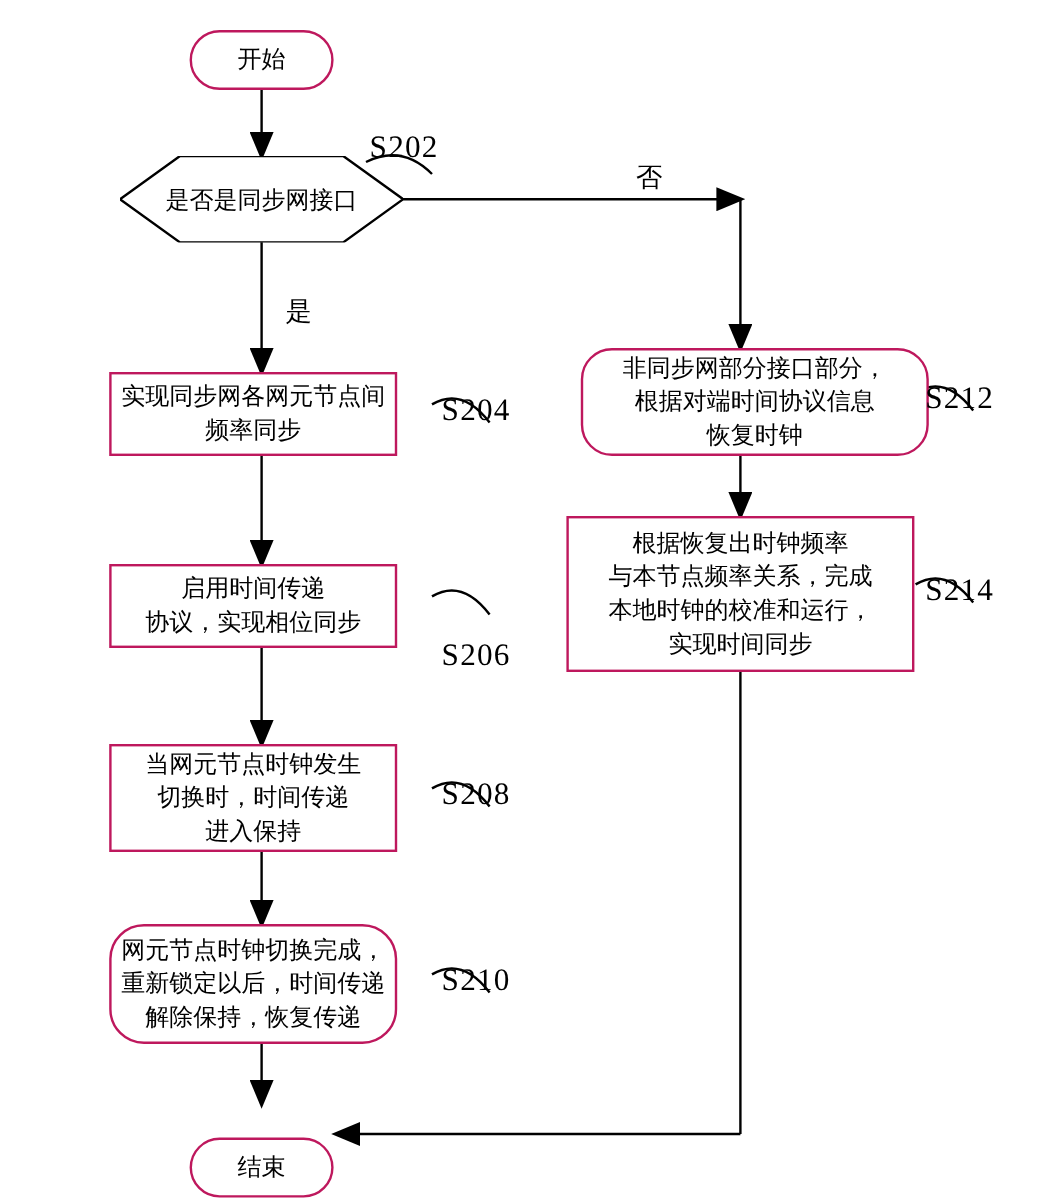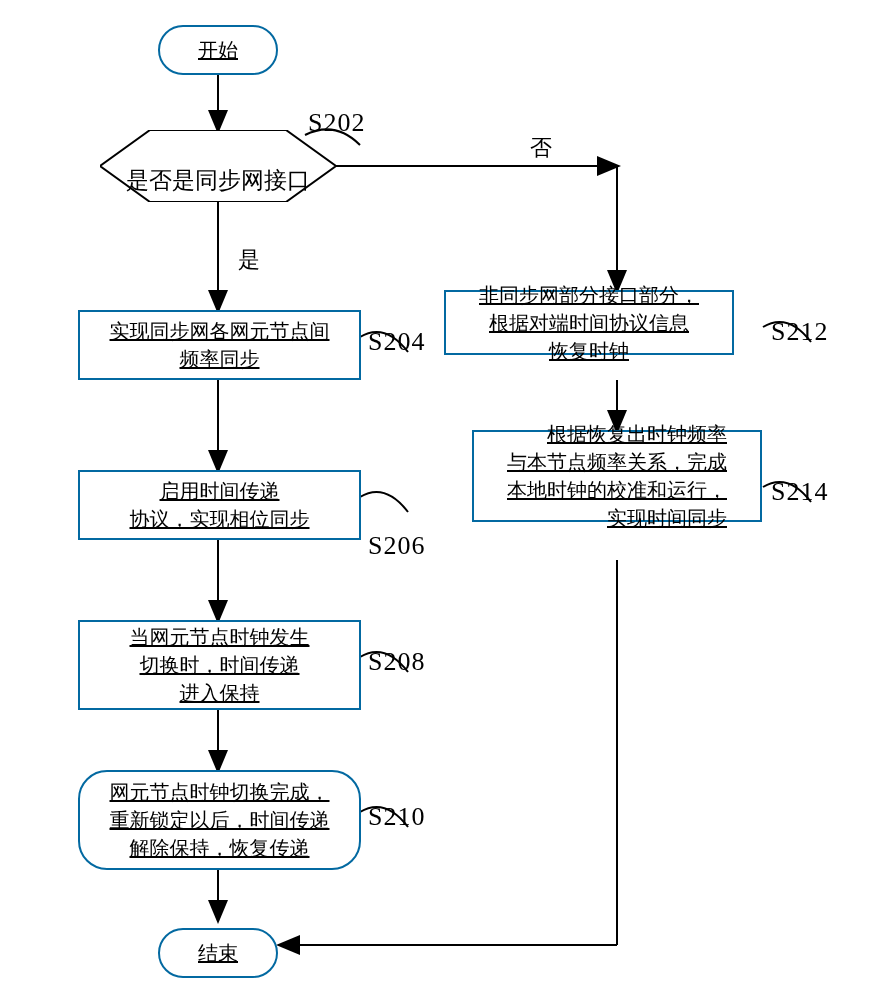--- a/index.html
+++ b/index.html
@@ -7,37 +7,37 @@
     margin: 0;
     padding: 0;
     background: #fff;
     font-family: "SimSun", "Songti SC", serif;
     width: 877px;
     height: 1000px;
     position: relative;
   }
   .node {
     position: absolute;
-    border: 2px solid #0369a1;
+    border: 2px solid #be185d;
     text-align: center;
     display: flex;
     align-items: center;
     justify-content: center;
     background: #fff;
     font-size: 20px;
     line-height: 1.4;
-    text-decoration: underline;
   }
   .terminator {
     border-radius: 999px;
     width: 120px;
     height: 50px;
   }
   .process {
-    width: 283px;
+    width: 240px;
+    margin-left: 13px;
   }
   .process-wide {
     width: 290px;
   }
   .step-label {
     position: absolute;
     font-size: 26px;
     letter-spacing: 1px;
   }
   .edge-label {
@@ -109,21 +109,21 @@
   <path class="curve" d="M 763 487 Q 788 472 811 502"></path>
 </svg>
 
 <div class="node terminator" style="left:158px; top:25px;">
   <span>开始</span>
 </div>
 
 <svg style="position:absolute; left:100px; top:130px; width:236px; height:72px;">
   <polygon points="0,36 50,0 186,0 236,36 186,72 50,72" fill="#fff" stroke="#000" stroke-width="2"></polygon>
 </svg>
-<div style="position:absolute; left:100px; top:144px; width:236px; height:72px; display:flex; align-items:center; justify-content:center; font-size:23px;">
+<div style="position:absolute; left:100px; top:130px; width:236px; height:72px; display:flex; align-items:center; justify-content:center; font-size:20px;">
   <span>是否是同步网接口</span>
 </div>
 
 <div class="step-label" style="left:308px; top:108px;">S202</div>
 
 <div class="edge-label" style="left:238px; top:245px;">是</div>
 <div class="edge-label" style="left:530px; top:133px;">否</div>
 
 <div class="node process" style="left:78px; top:310px; height:70px; white-space:pre-line;">
   <span>实现同步网各网元节点间
@@ -144,30 +144,30 @@
 </div>
 <div class="step-label" style="left:368px; top:647px;">S208</div>
 
 <div class="node process" style="left:78px; top:770px; height:100px; white-space:pre-line;border-radius:29px;">
   <span>网元节点时钟切换完成，
 重新锁定以后，时间传递
 解除保持，恢复传递</span>
 </div>
 <div class="step-label" style="left:368px; top:802px;">S210</div>
 
-<div class="node process-wide" style="left:444px; top:290px; height:65px; white-space:pre-line;">
+<div class="node process-wide" style="left:484px; top:290px; height:90px; white-space:pre-line;border-radius:26px;">
   <span>非同步网部分接口部分，
 根据对端时间协议信息
 恢复时钟</span>
 </div>
 <div class="step-label" style="left:771px; top:317px;">S212</div>
 
-<div class="node process-wide" style="left:472px; top:430px; height:92px; white-space:pre-line;text-align:right;">
+<div class="node process-wide" style="left:472px; top:430px; height:130px; white-space:pre-line;">
   <span>根据恢复出时钟频率
 与本节点频率关系，完成
 本地时钟的校准和运行，
 实现时间同步</span>
 </div>
 <div class="step-label" style="left:771px; top:477px;">S214</div>
 
-<div class="node terminator" style="left:158px; top:928px;text-align:right;">
+<div class="node terminator" style="left:158px; top:948px;text-align:right;">
   <span>结束</span>
 </div>
 
 </body></html>

